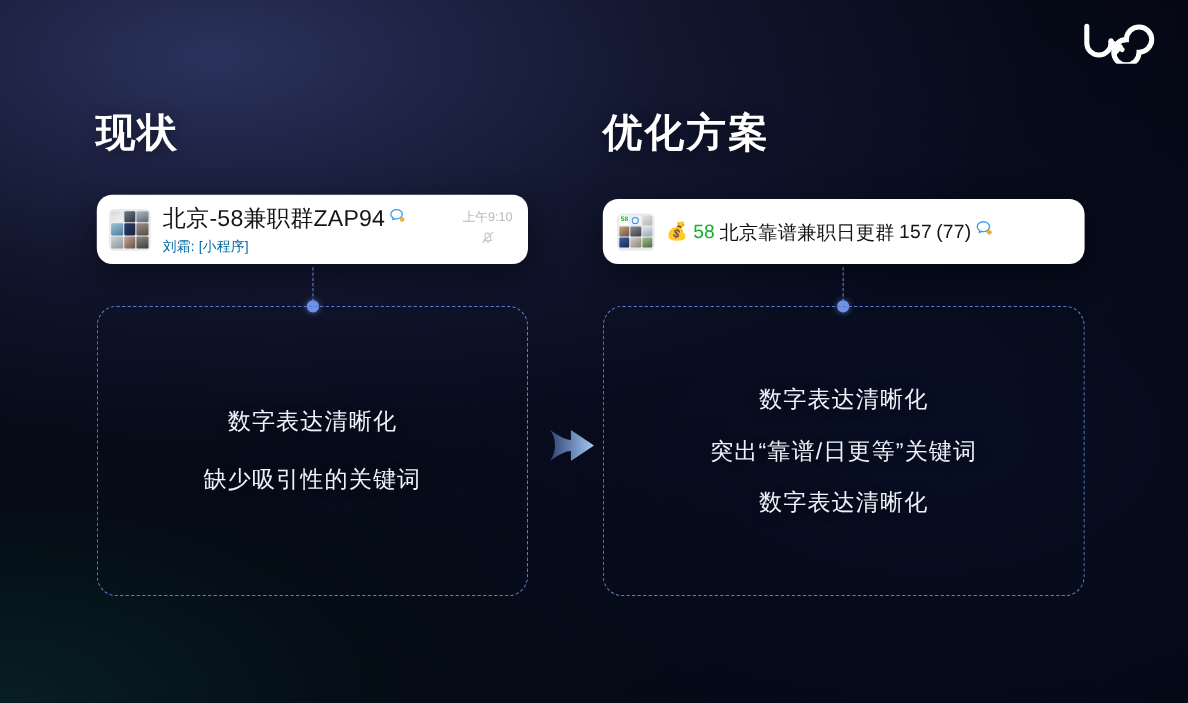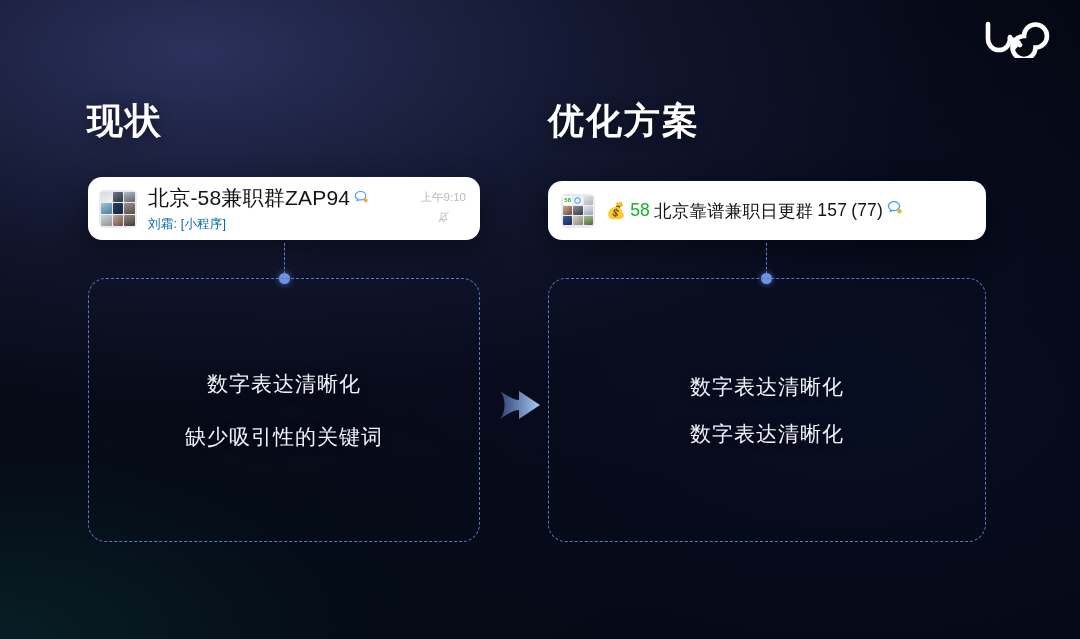--- a/index.html
+++ b/index.html
@@ -245,17 +245,18 @@
       </div>
     </div>
   </div>
 
   <div class="connector c-right"></div>
   <div class="dot d-right"></div>
 
   <div class="panel p-right">
     <ul class="panel-list">
       <li>数字表达清晰化</li>
+      <li>突出“靠谱/日更等”关键词</li>
       <li>数字表达清晰化</li>
     </ul>
   </div>
 
 </div>
 
 </body></html>

